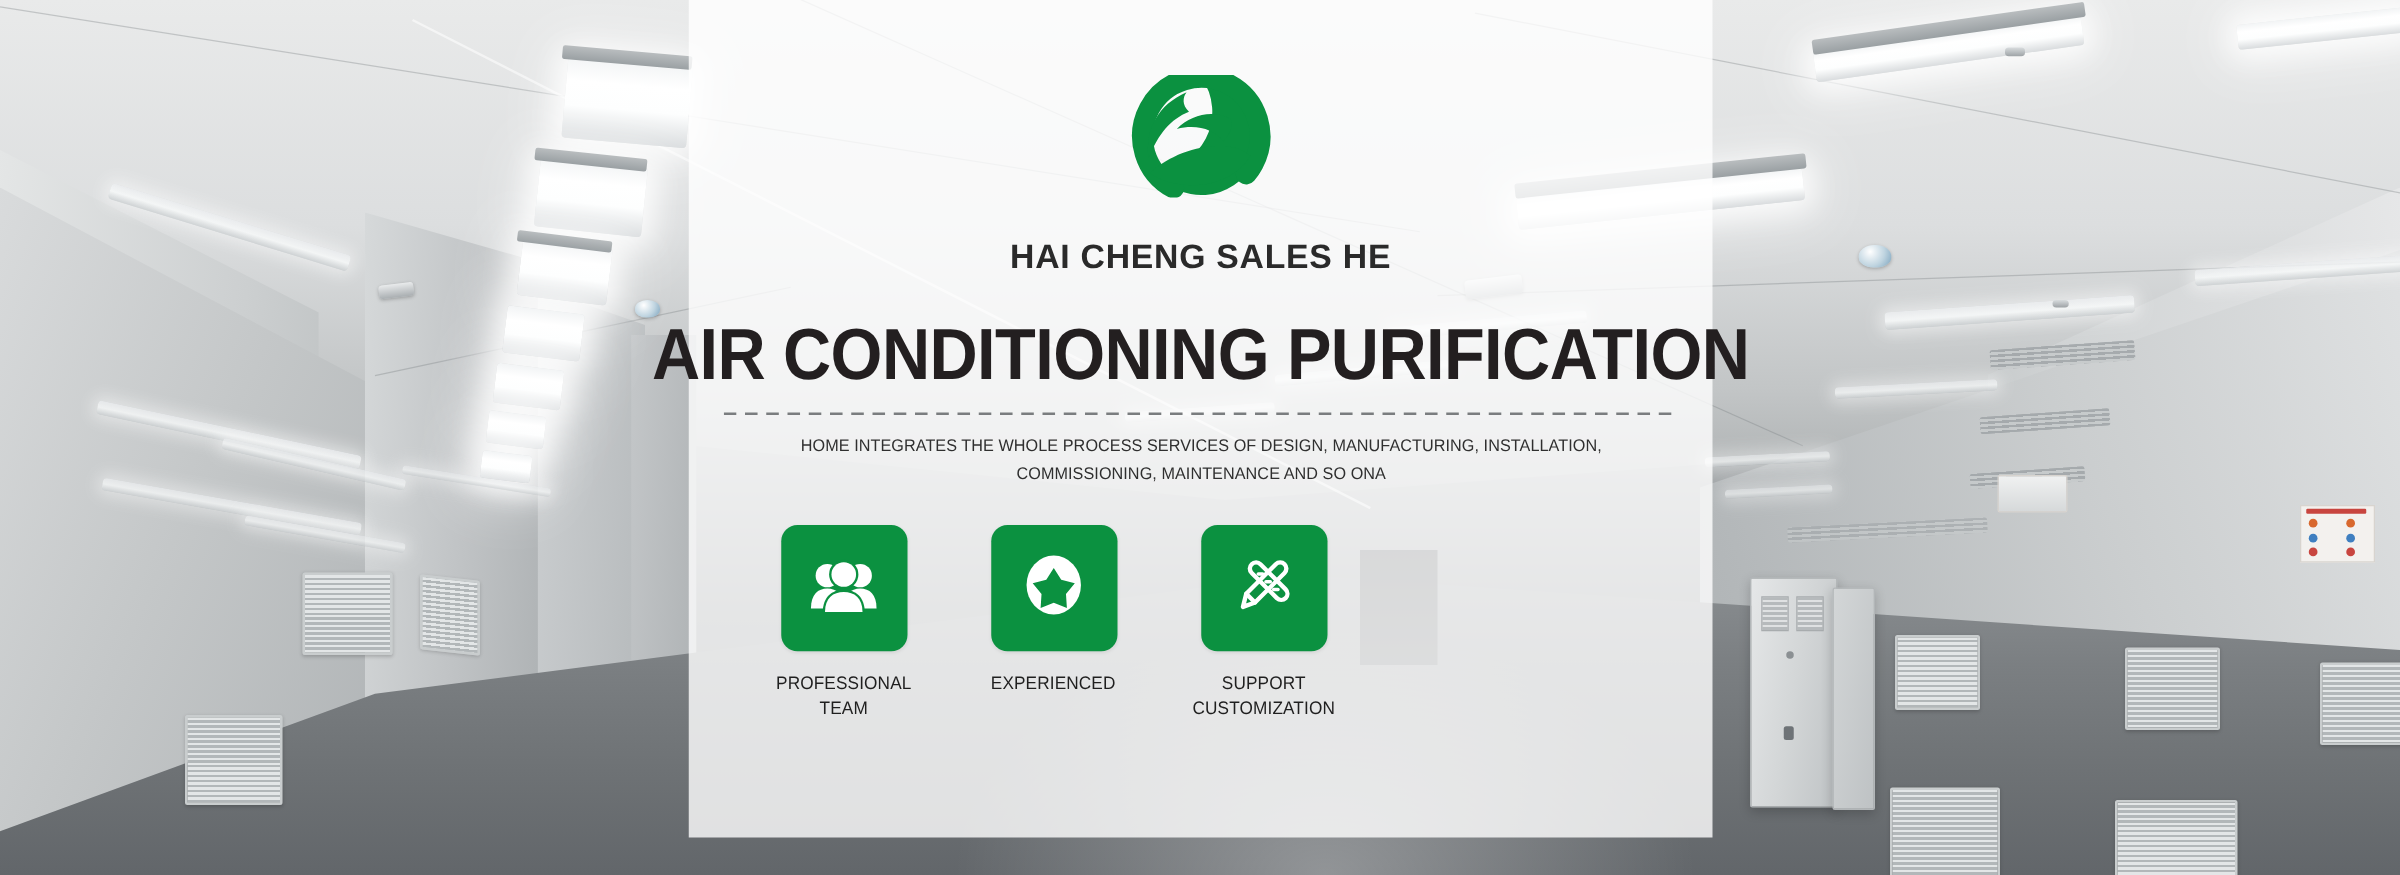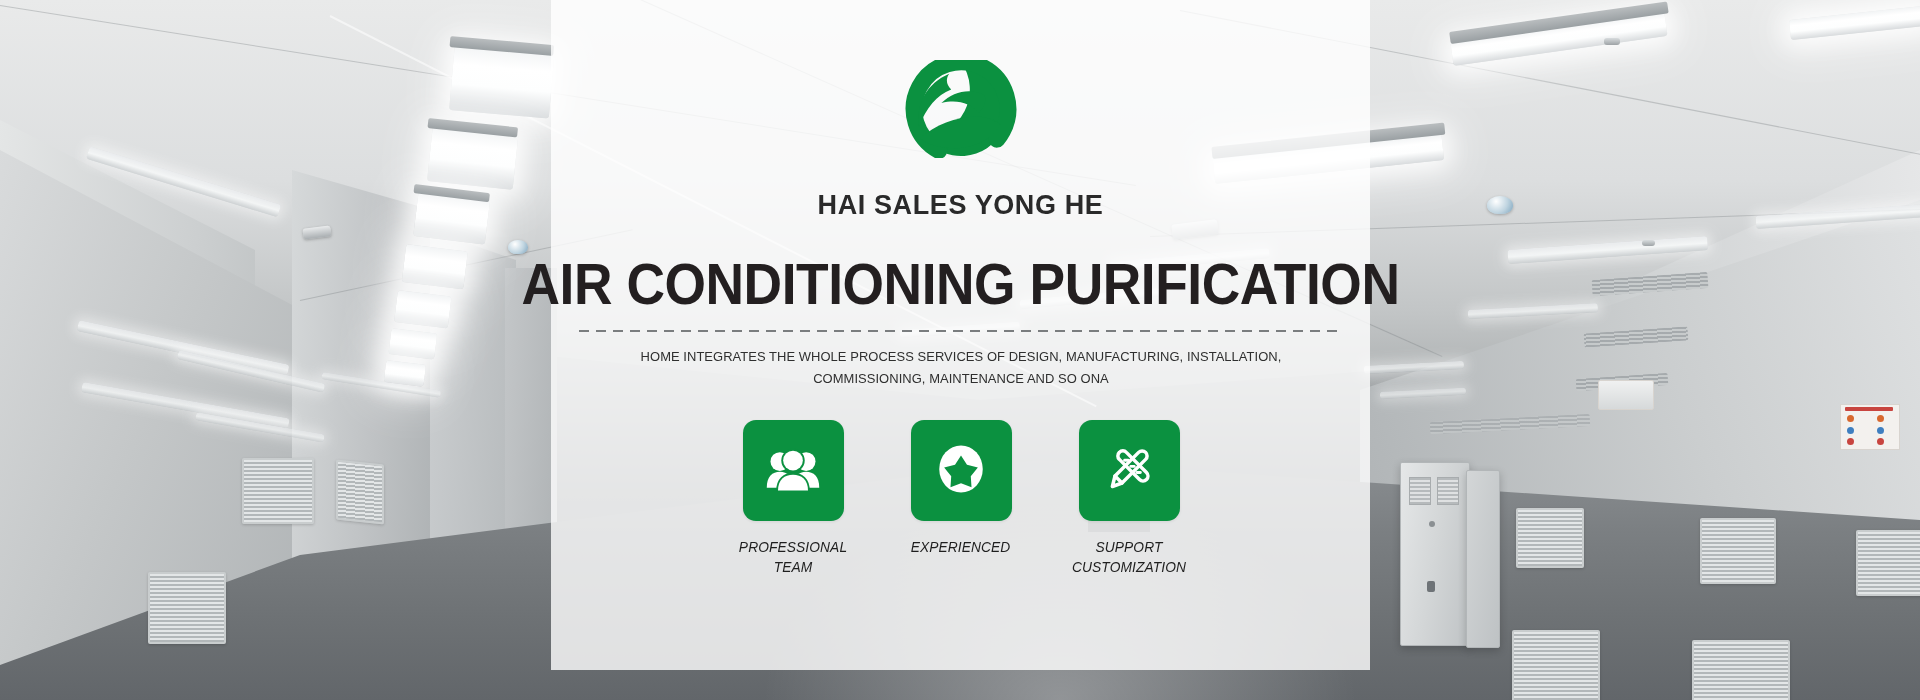--- a/index.html
+++ b/index.html
@@ -170,21 +170,21 @@
 
   .subtitle{
     position:absolute;left:40px;top:346px;width:740px;text-align:center;
     font-family:"Liberation Sans", sans-serif;
     font-size:13.5px;line-height:1.62;color:#2f2f2f;letter-spacing:.05px;
     transform:scaleX(.96);transform-origin:center top;
   }
 
   .features{
     position:absolute;left:40px;top:420px;width:740px;
-    display:flex;justify-content:center;align-items:flex-start;font-style:italic;
+    display:flex;justify-content:flex-start;align-items:flex-start;
   }
   .feature{width:168px;display:flex;flex-direction:column;align-items:center;}
   .fbox{
     width:101px;height:101px;border-radius:13px;
     display:flex;align-items:center;justify-content:center;
     box-shadow:0 1px 3px rgba(0,0,0,.08);
   }
   .flabel{
     margin-top:17px;text-align:center;
     font-family:"Liberation Sans", sans-serif;
@@ -316,21 +316,21 @@
 
           <path d="M18 80 C34 66 54 58 76 58 C92 58 100 66 100 66
                    C92 80 74 90 54 90 C38 90 26 86 18 80 Z" fill="#0b9140"></path>
 
           <path d="M30 78 C44 70 60 66 76 66 C84 66 88 69 88 69
                    C80 78 64 84 48 84 C40 84 34 82 30 78 Z" fill="#f2f3f3" opacity="0"></path>
         </svg>
       </span>
     </div>
 
-    <div class="brand">HAI SALES YONG HE</div>
+    <div class="brand">HAI CHENG SALES HE</div>
 
     <div class="headline">AIR CONDITIONING PURIFICATION</div>
 
     <div class="divider"></div>
 
     <div class="subtitle">
       <span>HOME INTEGRATES THE WHOLE PROCESS SERVICES OF DESIGN, MANUFACTURING, INSTALLATION, COMMISSIONING,</span>
       <span>MAINTENANCE AND SO ONA</span>
     </div>
 

